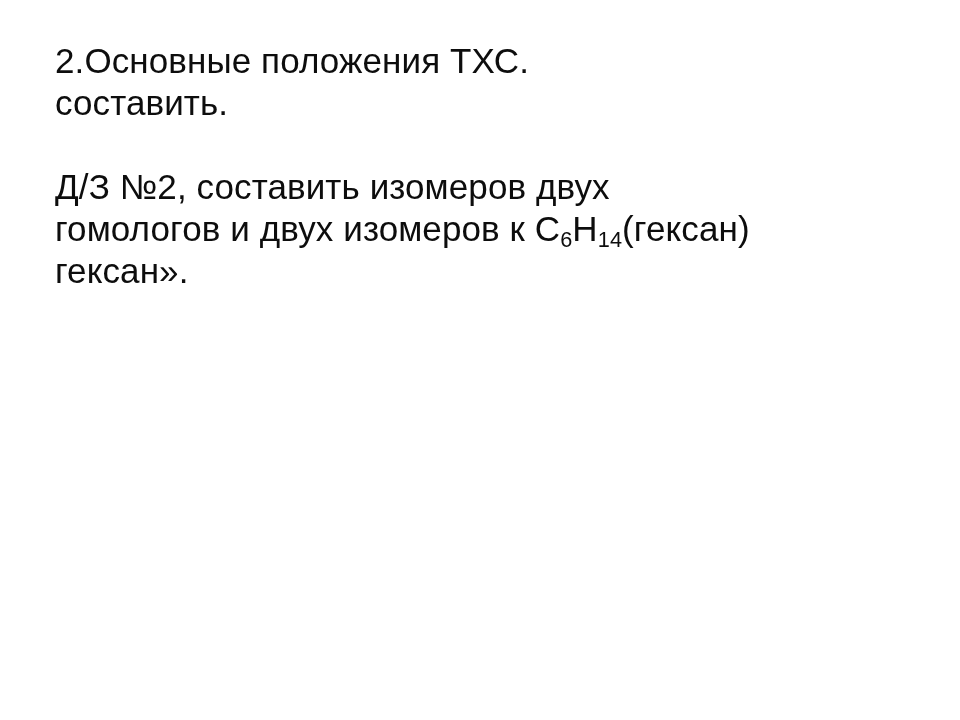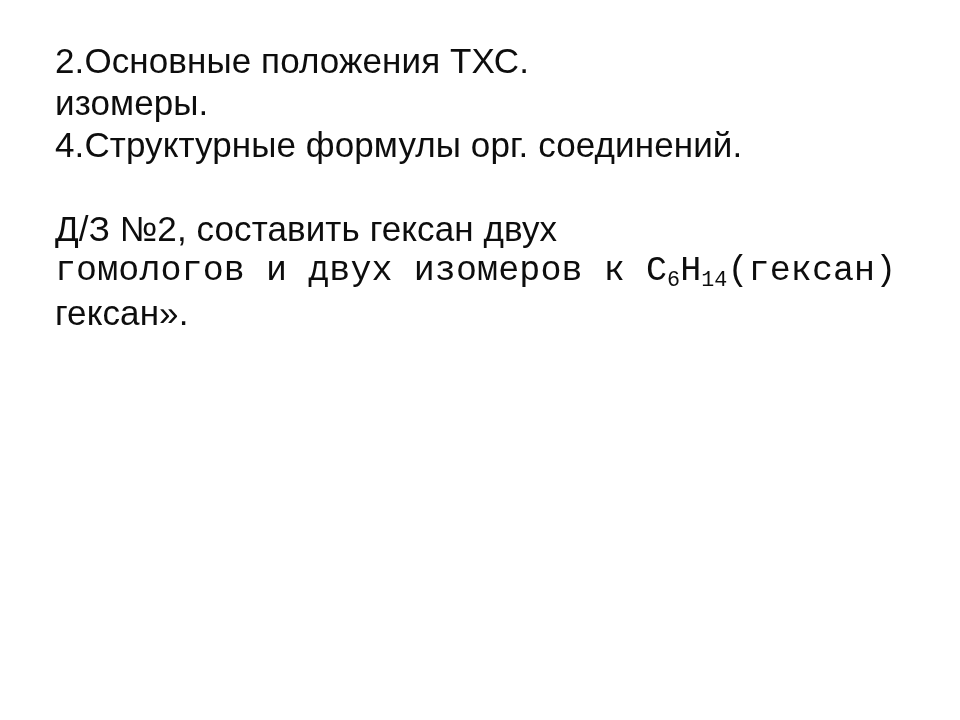--- a/index.html
+++ b/index.html
@@ -30,40 +30,38 @@
     line-height: 42px;
     letter-spacing: 0.1px;
     white-space: pre-wrap;
     color: #0d0d0d;
   }
   .line.spacer {
     height: 42px;
   }
   .formula {
     white-space: nowrap;
-    font-family: Liberation Mono, monospace;
   }
   sub {
     font-size: 0.62em;
     vertical-align: baseline;
     position: relative;
     top: 0.28em;
     line-height: 0;
   }
 </style>
 </head>
 <body style="background: rgb(255, 255, 255);">
 
 <div class="slide">
   <div class="body-block">
 
     <div class="line">2.Основные положения ТХС.</div>
-    <div class="line">изомеры.</div>
-    <div class="line">4.Структурные формулы орг. соединений.</div>
+    <div class="line">составить.</div>
     <div class="line spacer"></div>
-    <div class="line">Д/З №2, составить гексан двух</div>
+    <div class="line">Д/З №2, составить изомеров двух</div>
 
     <div class="line formula"><span>гомологов и двух изомеров к С</span><sub>6</sub><span>Н</span><sub>14</sub><span>(гексан)</span></div>
 
     <div class="line">гексан».</div>
 
   </div>
 </div>
 
 </body></html>

